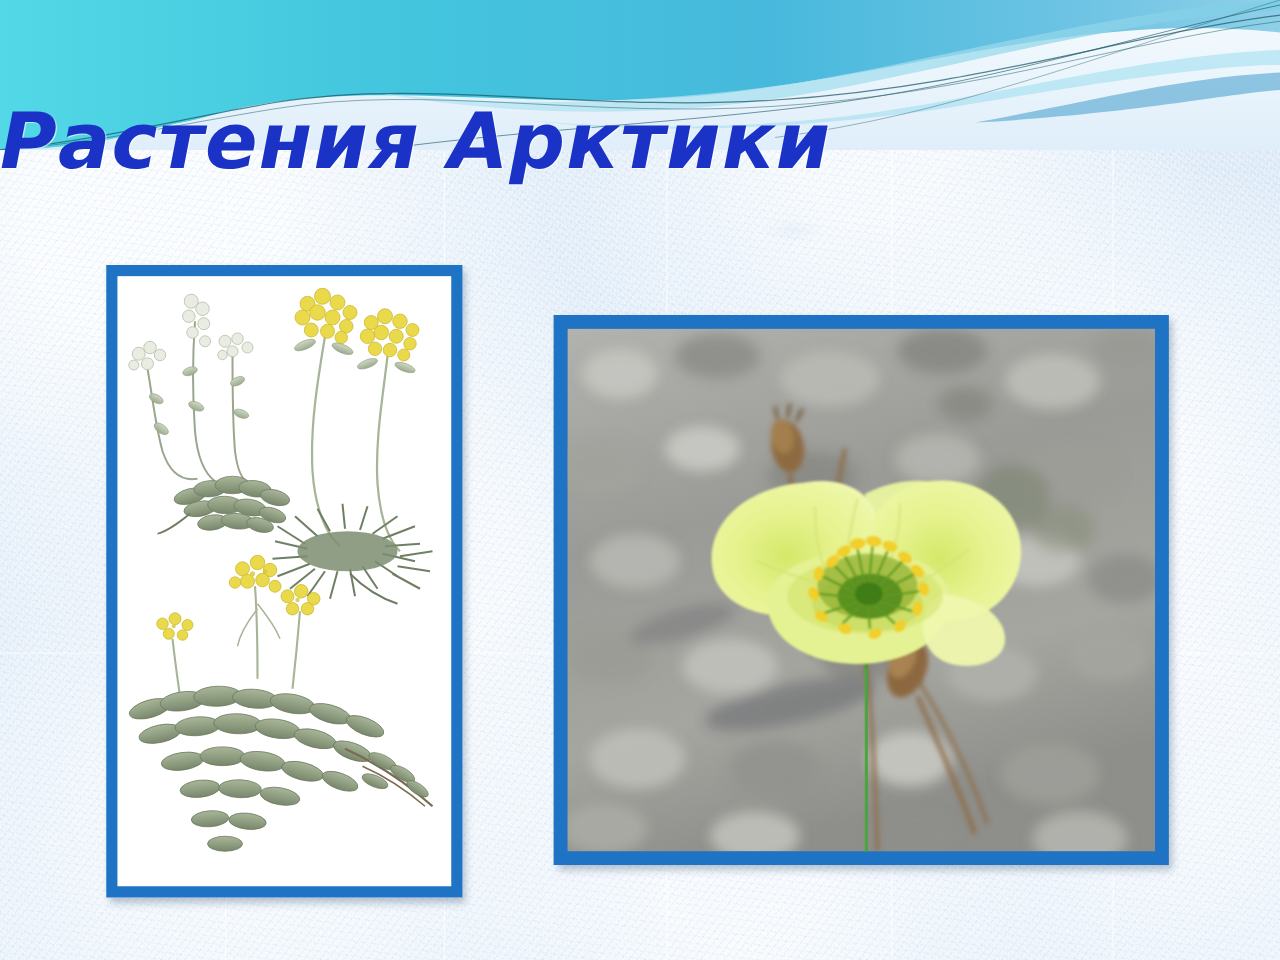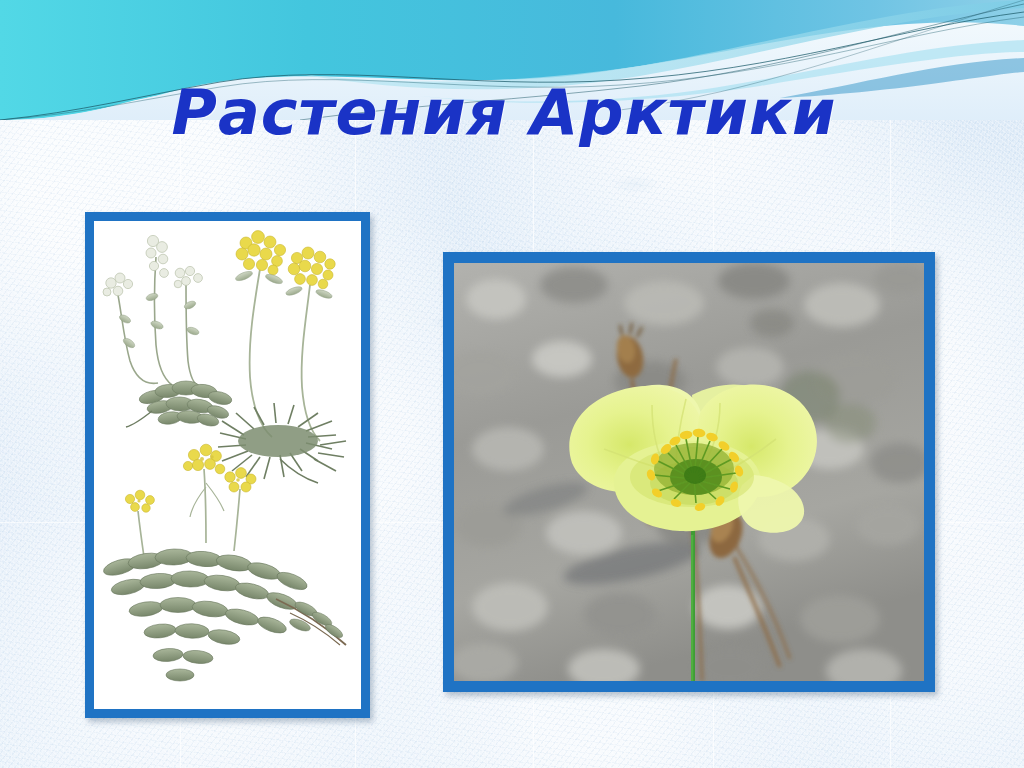--- a/index.html
+++ b/index.html
@@ -89,21 +89,21 @@
     width: 1024px;
     height: 120px;
   }
 
   
   .title {
     position: absolute;
     left: 0;
     top: 76px;
     width: 1008px;
-    text-align: center;
+    text-align: left;
     font-size: 62px;
     font-weight: bold;
     font-style: italic;
     letter-spacing: 1px;
     color: #1a33c6;
     font-family: "DejaVu Sans", sans-serif;
     text-shadow: 1px 1px 0 rgba(255,255,255,0.6);
     white-space: nowrap;
   }
 

